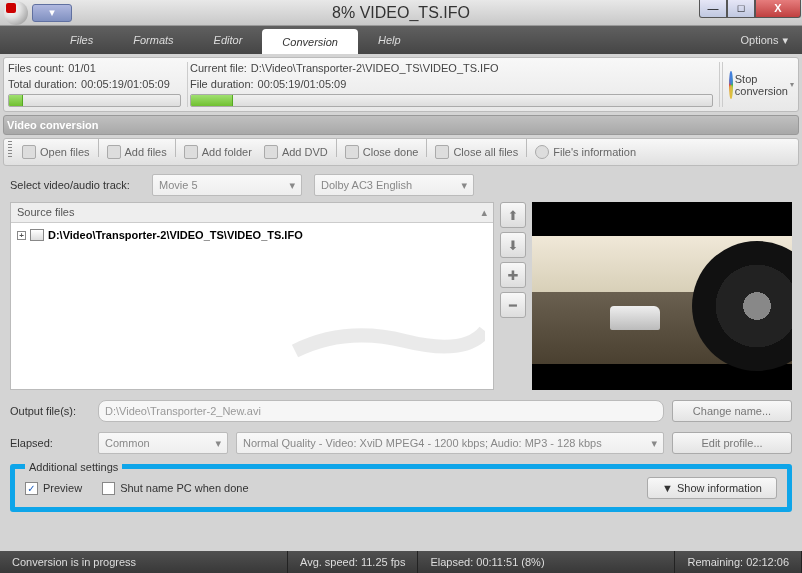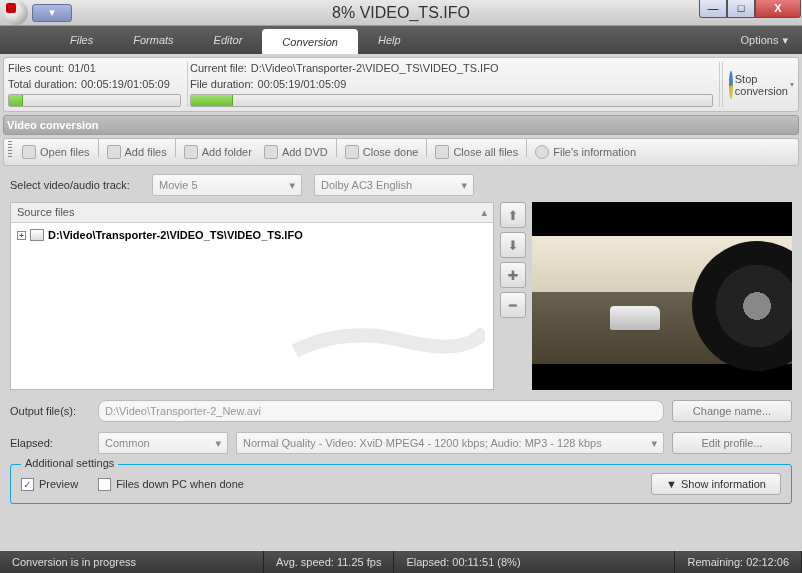--- a/index.html
+++ b/index.html
@@ -74,30 +74,30 @@
 .car { position: absolute; left: 30%; bottom: 32%; width: 50px; height: 24px; background: linear-gradient(#eee,#bbb); border-radius: 4px 6px 2px 2px; }
 
 
 .form-row { display: flex; align-items: center; gap: 8px; margin-top: 10px; }
 .form-label { width: 80px; color: #333; }
 .text-input { flex: 1; height: 22px; border: 1px solid #bbb; background: #f6f6f6; padding: 0 6px; color: #999; border-radius: 8px; }
 .btn { width: 120px; height: 22px; background: linear-gradient(#f8f8f8,#e4e4e4); border: 1px solid #aaa; border-radius: 3px; color: #777; }
 .profile-sel1 { width: 130px; }
 .profile-sel2 { flex: 1; }
 
-.settings-box { border: 1px solid #0ea5e9; border-radius: 3px; margin-top: 10px; padding: 8px 10px; position: relative; display: flex; align-items: center; gap: 20px; }
+.settings-box { border: 5px solid #0ea5e9; border-radius: 3px; margin-top: 10px; padding: 8px 10px; position: relative; display: flex; align-items: center; gap: 20px; }
 .settings-box legend, .settings-title { position: absolute; top: -8px; left: 10px; background: #d4d4d4; padding: 0 4px; color: #333; }
 .checkbox { display: flex; align-items: center; gap: 5px; color: #333; }
 .cb { width: 13px; height: 13px; border: 1px solid #888; background: #fff; display: flex; align-items: center; justify-content: center; color: #2060c0; font-size: 10px; }
 .info-btn { margin-left: auto; width: 130px; height: 22px; background: linear-gradient(#f8f8f8,#e4e4e4); border: 1px solid #aaa; border-radius: 3px; display: flex; align-items: center; justify-content: center; gap: 4px; color: #333; }
 
 
 .statusbar { position: absolute; bottom: 0; left: 0; right: 0; height: 22px; background: linear-gradient(#505050,#383838); display: flex; align-items: center; color: #ddd; }
 .status-cell { padding: 0 12px; border-right: 1px solid #222; height: 100%; display: flex; align-items: center; }
-.status-cell:first-child { width: 264px; padding-left: 12px; }
+.status-cell:first-child { width: 288px; padding-left: 12px; }
 .status-flex { flex: 1; }
 </style>
 </head>
 <body>
 
 <div class="titlebar">
   <div class="titlebar-icon"></div>
   <div class="dropdown-btn">▾</div>
   <div class="title-text">8% VIDEO_TS.IFO</div>
   <div class="win-controls">
@@ -255,21 +255,21 @@
   </div>
 
   <div class="settings-box">
     <span class="settings-title">Additional settings</span>
     <label class="checkbox">
       <span class="cb">✓</span>
       <span>Preview</span>
     </label>
     <label class="checkbox">
       <span class="cb"></span>
-      <span>Files down PC when done</span>
+      <span>Shut name PC when done</span>
     </label>
     <button class="info-btn">▼ <span>Show information</span></button>
   </div>
 </div>
 
 <div class="statusbar">
   <div class="status-cell">Conversion is in progress</div>
   <div class="status-cell">Avg. speed: 11.25 fps</div>
   <div class="status-cell status-flex">Elapsed: 00:11:51 (8%)</div>
   <div class="status-cell">Remaining: 02:12:06</div>

